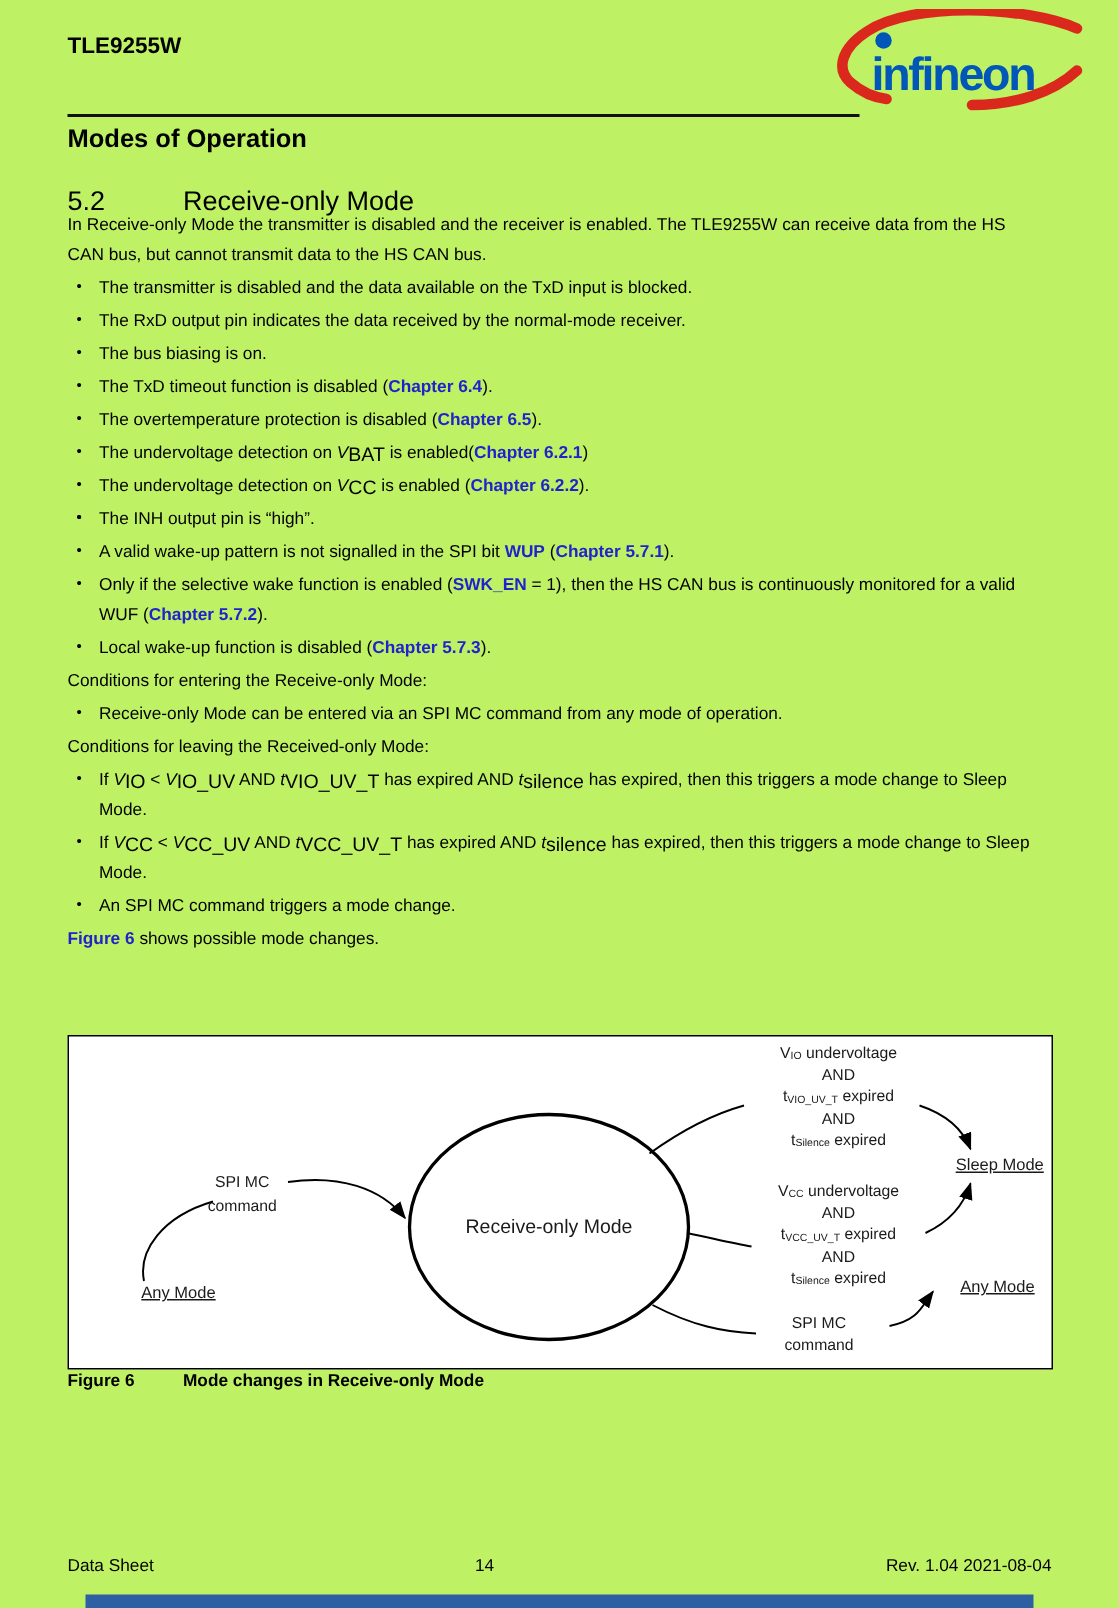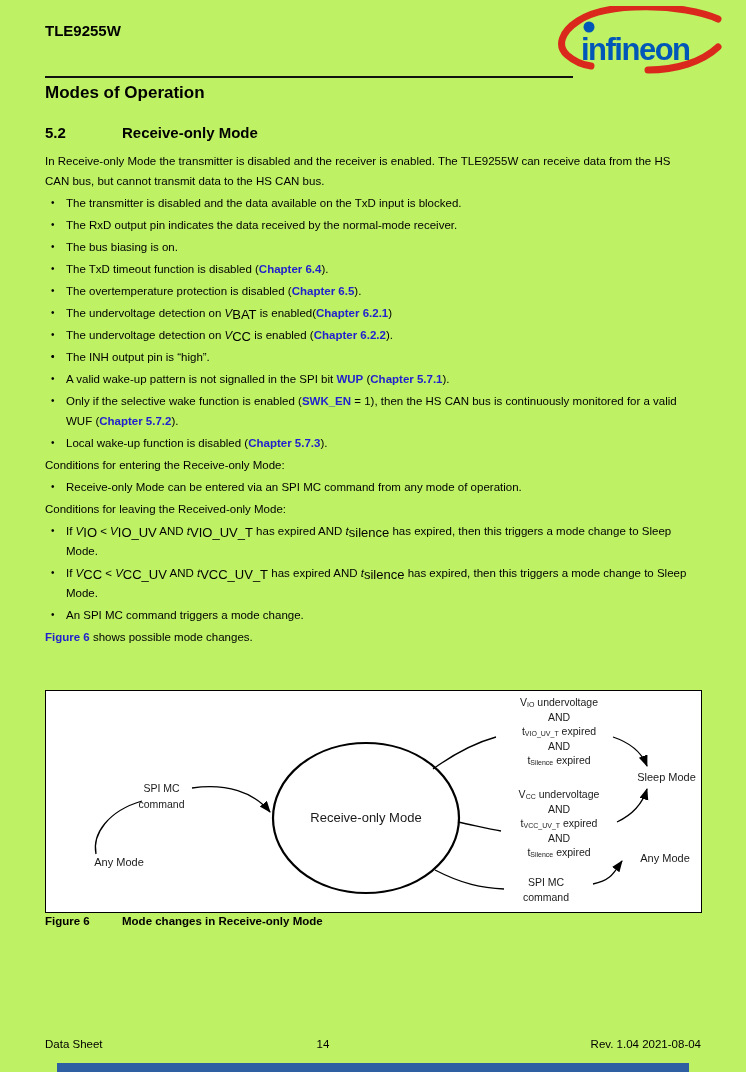--- a/index.html
+++ b/index.html
@@ -4,36 +4,36 @@
 <style>
   html,body{margin:0;padding:0;background:#ffffff;}
   .page{position:relative;width:746px;height:1072px;background:#bef264;overflow:hidden;
         font-family:"Liberation Sans","DejaVu Sans",sans-serif;color:#000;}
   
   .product{position:absolute;left:45px;top:22px;font-size:15px;font-weight:bold;}
   .logo{position:absolute;left:552px;top:6px;width:176px;height:70px;}
   .hrule{position:absolute;left:45px;top:76px;width:528px;height:2px;background:#111;}
   .crumb{position:absolute;left:45px;top:83px;font-size:17px;font-weight:bold;}
   
-  .h2{position:absolute;left:45px;top:124px;font-size:15px;font-weight:bold;display:flex;}
+  .h2{position:absolute;left:45px;top:124px;font-size:18px;font-weight:normal;display:flex;}
   .h2num{width:77px;flex:0 0 77px;}
   
-  .content{position:absolute;left:45px;top:151px;width:648px;}
+  .content{position:absolute;left:45px;top:140px;width:648px;}
   .blk{position:relative;font-size:11.5px;line-height:20px;margin:0 0 2px 0;}
   .blk.bullet{padding-left:21px;}
   .mk{position:absolute;left:6px;top:0;font-size:10px;}
   .lnk{color:var(--link_blue);font-weight:bold;}
   .it{font-style:italic;}
   sub.sb{font-size:13px;line-height:0;vertical-align:baseline;position:relative;top:2px;}
   
   .figbox{position:absolute;left:45px;top:690px;width:655px;height:221px;border:1px solid #000;background:#fff;}
   .figbox svg{position:absolute;left:0;top:0;}
   .dlabel{position:absolute;font-size:10.5px;line-height:14.5px;text-align:center;color:#1a1a1a;}
   .dlabel.big{font-size:13px;line-height:16px;}
-  .dlabel.mode{font-size:11px;line-height:14px;}
+  .dlabel.mode{font-size:11px;line-height:14px;text-decoration:underline;}
   .dlabel .sb{font-size:7px;top:1px;}
   .caption{position:absolute;left:45px;top:915px;font-size:11.5px;font-weight:bold;display:flex;}
   .capnum{width:77px;flex:0 0 77px;}
   
   .foot{position:absolute;left:0;top:1038px;width:746px;font-size:11.5px;}
   .foot .fl{position:absolute;left:45px;}
   .foot .fc{position:absolute;left:0;width:646px;text-align:center;}
   .foot .fr{position:absolute;right:45px;}
   .footbar{position:absolute;left:57px;top:1063px;width:632px;height:9px;background:var(--footer_bar_blue);}
 </style>

